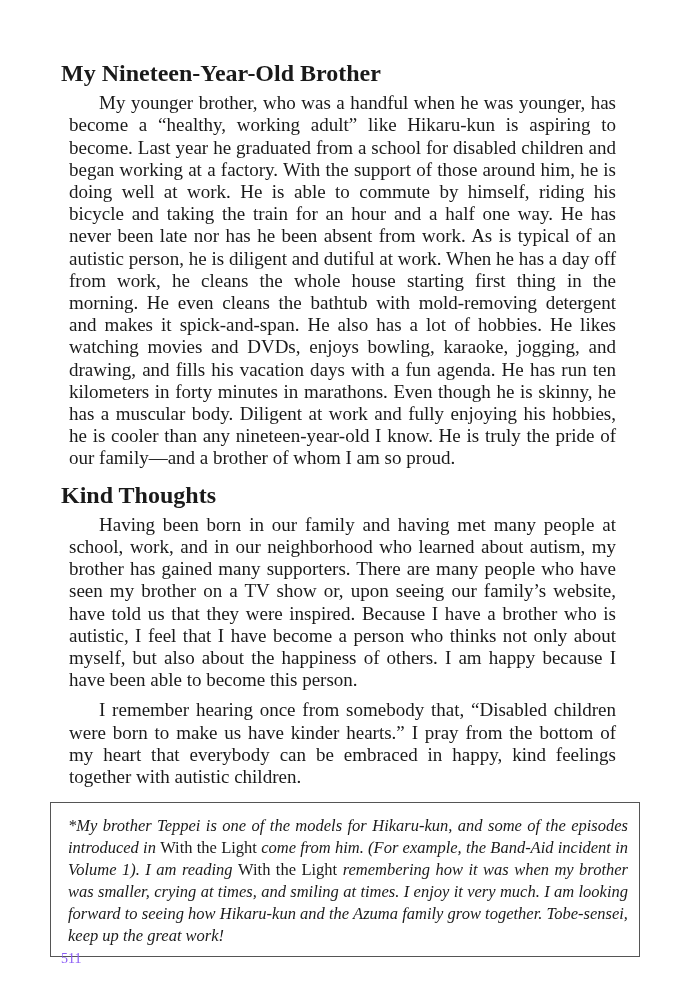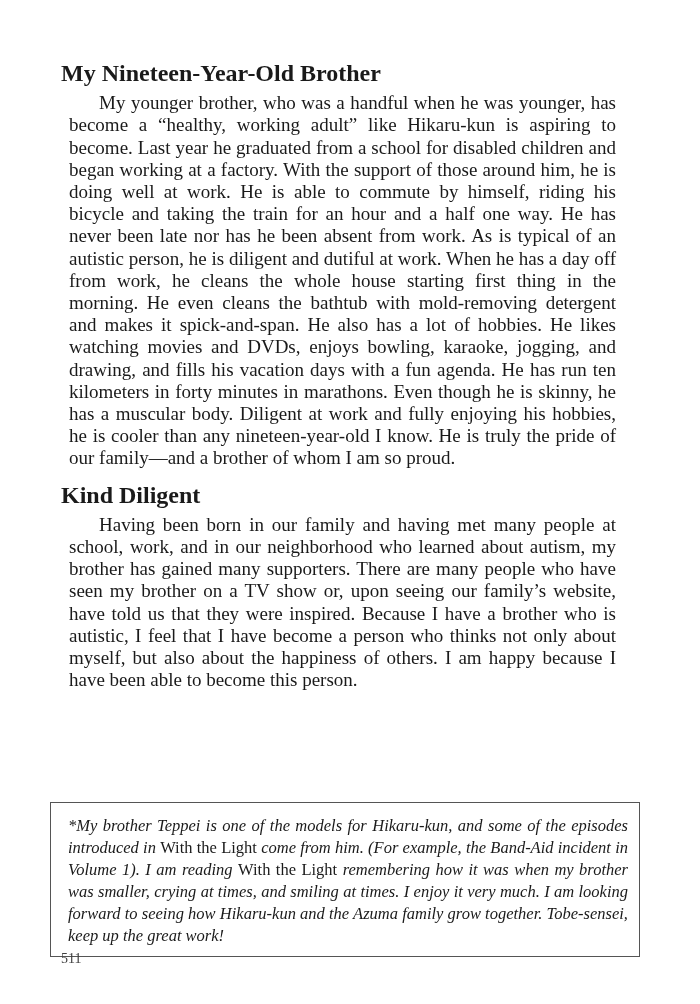--- a/index.html
+++ b/index.html
@@ -51,35 +51,36 @@
       text-align: justify;
       color: #1a1a1a;
     }
     .note-box .it { font-style: italic; }
     .note-box .up { font-style: normal; }
     .page-number {
       position: absolute;
       left: 61px;
       top: 951px;
       font-size: 14px;
-      color: #404040;
+      color: #8b5cf6;
       font-family: Liberation Serif, serif;
     }
   </style>
 </head>
 <body>
 
 <div class="page">
   <div class="section">
     <h2 class="section-heading">My Nineteen-Year-Old Brother</h2>
     <p class="para">My younger brother, who was a handful when he was younger, has become a “healthy, working adult” like Hikaru-kun is aspiring to become. Last year he graduated from a school for disabled children and began working at a factory. With the support of those around him, he is doing well at work. He is able to commute by himself, riding his bicycle and taking the train for an hour and a half one way. He has never been late nor has he been absent from work. As is typical of an autistic person, he is diligent and dutiful at work. When he has a day off from work, he cleans the whole house starting first thing in the morning. He even cleans the bathtub with mold-removing detergent and makes it spick-and-span. He also has a lot of hobbies. He likes watching movies and DVDs, enjoys bowling, karaoke, jogging, and drawing, and fills his vacation days with a fun agenda. He has run ten kilometers in forty minutes in marathons. Even though he is skinny, he has a muscular body. Diligent at work and fully enjoying his hobbies, he is cooler than any nineteen-year-old I know. He is truly the pride of our family—and a brother of whom I am so proud.</p>
   </div>
   <div class="section">
-    <h2 class="section-heading">Kind Diligent</h2>
+    <h2 class="section-heading">Kind Thoughts</h2>
     <p class="para">Having been born in our family and having met many people at school, work, and in our neighborhood who learned about autism, my brother has gained many supporters. There are many people who have seen my brother on a TV show or, upon seeing our family’s website, have told us that they were inspired. Because I have a brother who is autistic, I feel that I have become a person who thinks not only about myself, but also about the happiness of others. I am happy because I have been able to become this person.</p>
+    <p class="para">I remember hearing once from somebody that, “Disabled children were born to make us have kinder hearts.”  I pray from the bottom of my heart that everybody can be embraced in happy, kind feelings together with autistic children.</p>
   </div>
 </div>
 
 <div class="note-box">
   <span class="it">*My brother Teppei is one of the models for Hikaru-kun, and some of the episodes introduced in </span><span class="up">With the Light</span><span class="it"> come from him. (For example, the Band-Aid incident in Volume 1). I am reading </span><span class="up">With the Light</span><span class="it"> remembering how it was when my brother was smaller, crying at times, and smiling at times. I enjoy it very much. I am looking forward to seeing how Hikaru-kun and the Azuma family grow together. Tobe-sensei, keep up the great work!</span>
 </div>
 
 <div class="page-number">511</div>
 
 </body></html>

